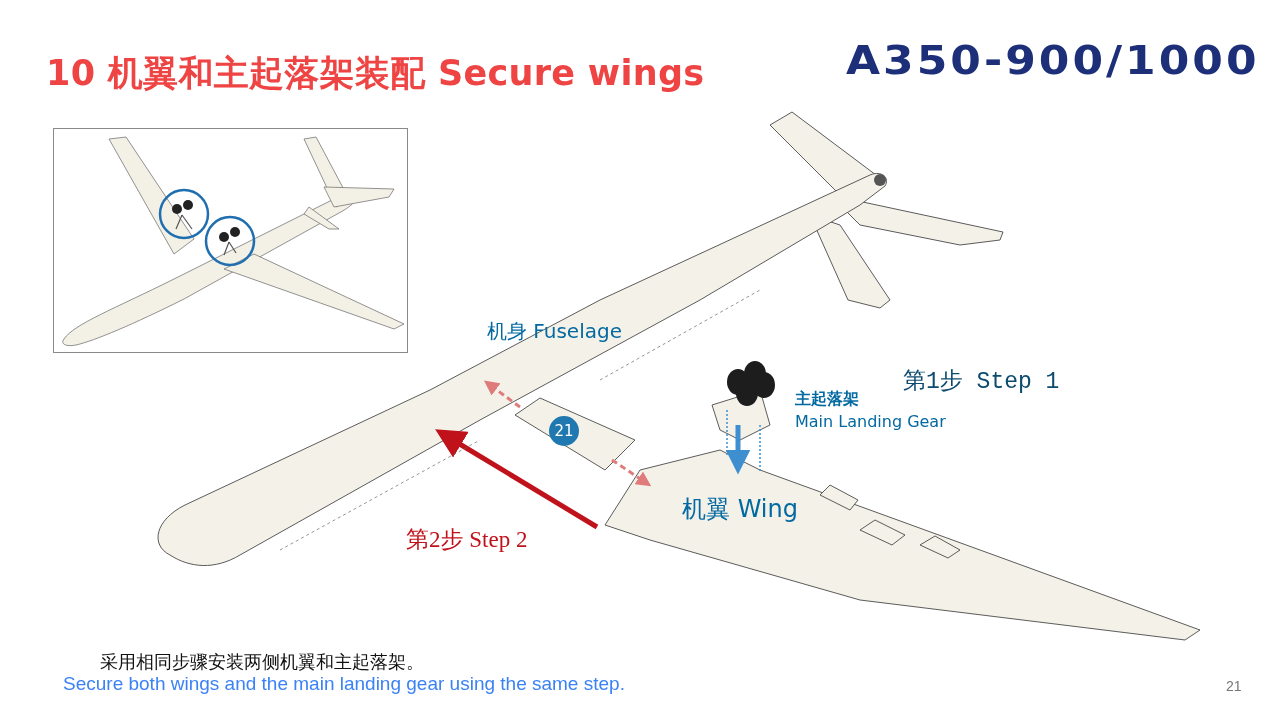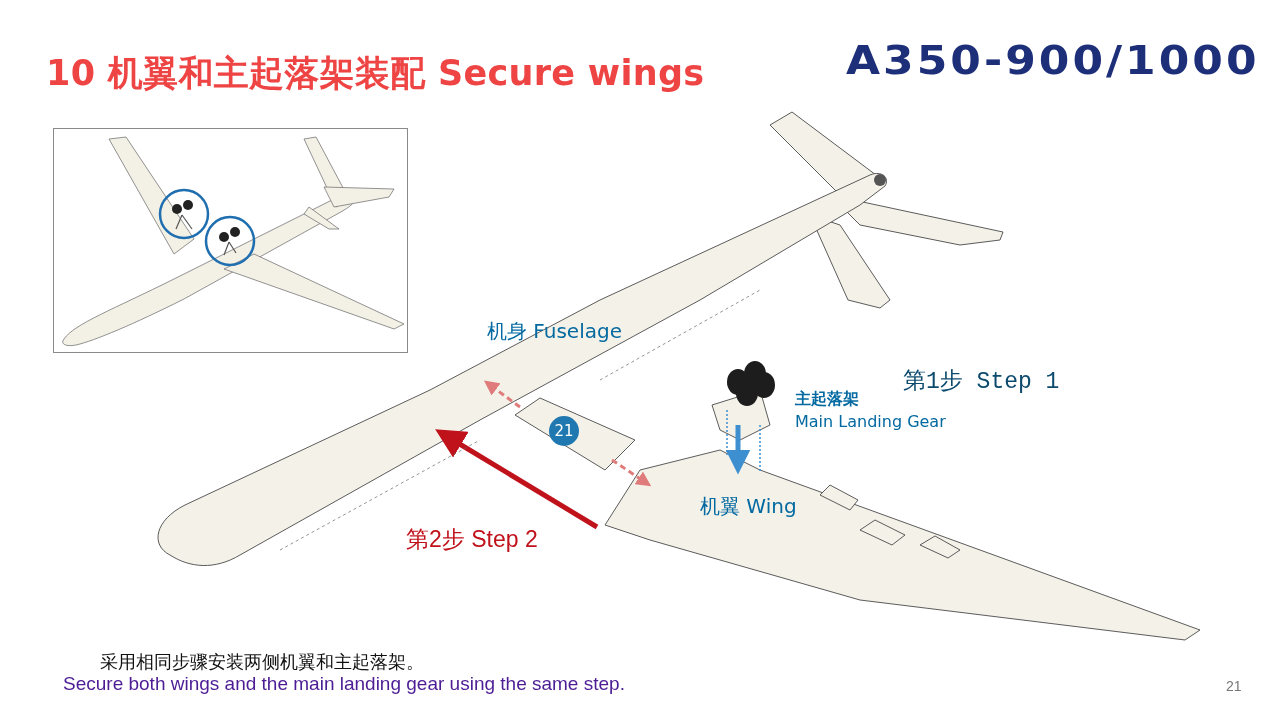--- a/index.html
+++ b/index.html
@@ -6,29 +6,29 @@
   body { width:1280px; height:720px; background:#ffffff; position:relative; overflow:hidden;
          font-family:"Liberation Sans", "DejaVu Sans", sans-serif; }
   .title { position:absolute; left:46px; top:50px; font-size:35px; color:#ef4444; font-weight:600;
            font-family:"DejaVu Sans", "Liberation Sans", sans-serif; letter-spacing:0.3px; }
   .brand { position:absolute; left:846px; top:38px; font-size:44px; font-weight:900; color:#1e2f7a;
            font-family:"DejaVu Sans", sans-serif; letter-spacing:3px; transform:scaleY(0.88); transform-origin:left top; }
   .inset { position:absolute; left:53px; top:128px; width:353px; height:223px; border:1px solid #8a8a8a; background:#fff; overflow:hidden; }
   .main-svg { position:absolute; left:0; top:0; }
   .label { position:absolute; font-family:"DejaVu Sans", sans-serif; color:#0369a1; white-space:nowrap; }
   .lbl-fuselage { left:487px; top:318px; font-size:20px; }
-  .lbl-wing { left:700px; top:493px; font-size:20px; }
+  .lbl-wing { left:682px; top:493px; font-size:24px; }
   .lbl-mlg-cn { left:795px; top:389px; font-size:16px; font-weight:bold; }
   .lbl-mlg-en { left:795px; top:412px; font-size:16px; }
   .step1 { position:absolute; left:903px; top:365px; font-size:23px; color:#0c4a6e; font-family:Liberation Mono, monospace; font-weight:500; }
-  .step2 { position:absolute; left:406px; top:524px; font-size:23px; color:#c0121b; font-family:Liberation Sans, sans-serif; font-weight:500; }
+  .step2 { position:absolute; left:406px; top:524px; font-size:23px; color:#c0121b; font-family:Liberation Serif, serif; font-weight:500; }
   .badge { position:absolute; left:549px; top:416px; width:30px; height:30px; border-radius:50%; background:#1f78b0;
            color:#fff; font-size:15px; display:flex; align-items:center; justify-content:center; font-family:"DejaVu Sans", sans-serif; }
   .foot-cn { position:absolute; left:63px; top:650px; font-size:18px; color:#111; font-family:"DejaVu Sans", sans-serif;margin-left:37px; }
-  .foot-en { position:absolute; left:63px; top:673px; font-size:19px; color:#4c1d95; font-family:"Liberation Sans", sans-serif; }
+  .foot-en { position:absolute; left:63px; top:673px; font-size:19px; color:#3b82f6; font-family:"Liberation Sans", sans-serif; }
   .page-num { position:absolute; left:1226px; top:678px; font-size:14px; color:#777; font-family:"Liberation Sans", sans-serif; }
 </style>
 </head>
 <body>
 
 <div class="title">10 机翼和主起落架装配 Secure wings</div>
 <div class="brand">A350-900/1000</div>
 
 <div class="inset">
   <svg width="353" height="223" viewBox="0 0 353 223">

